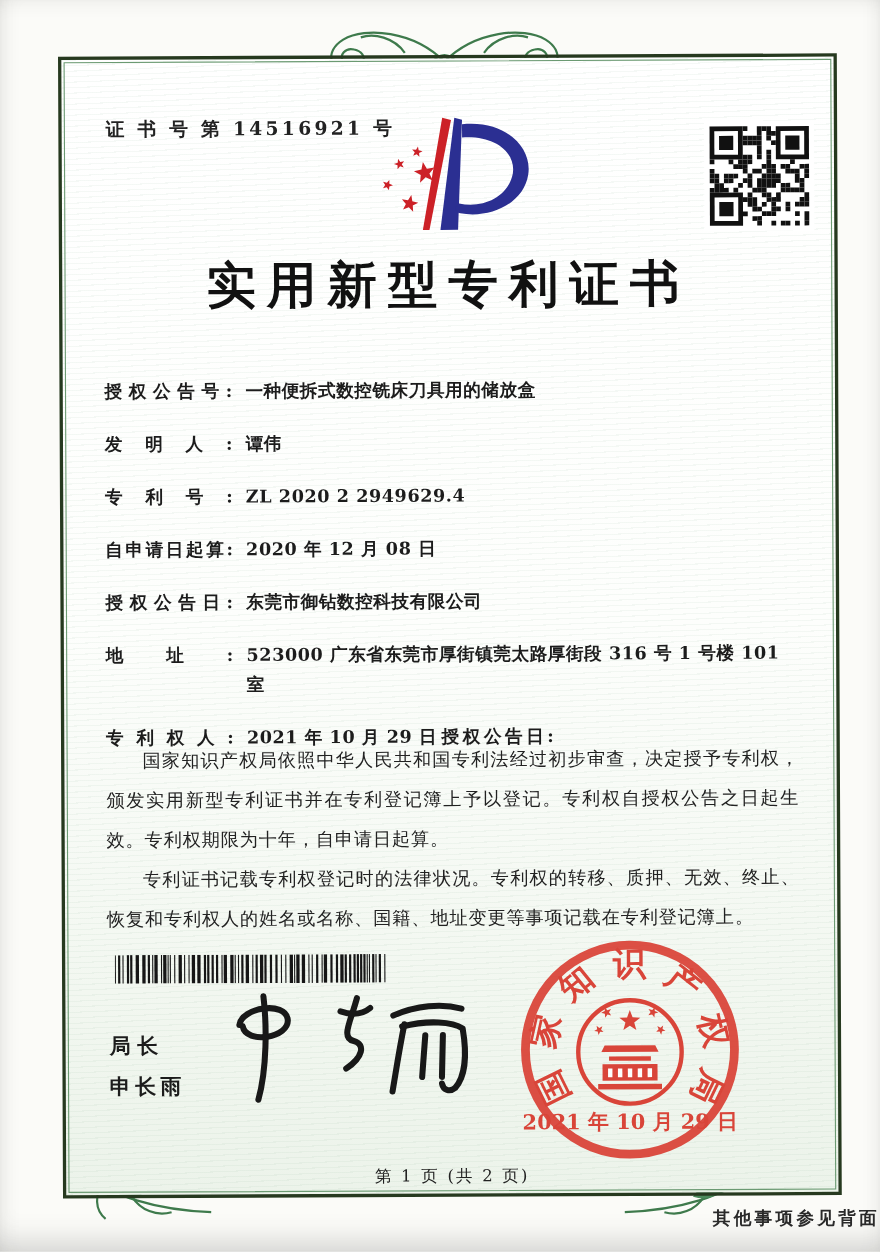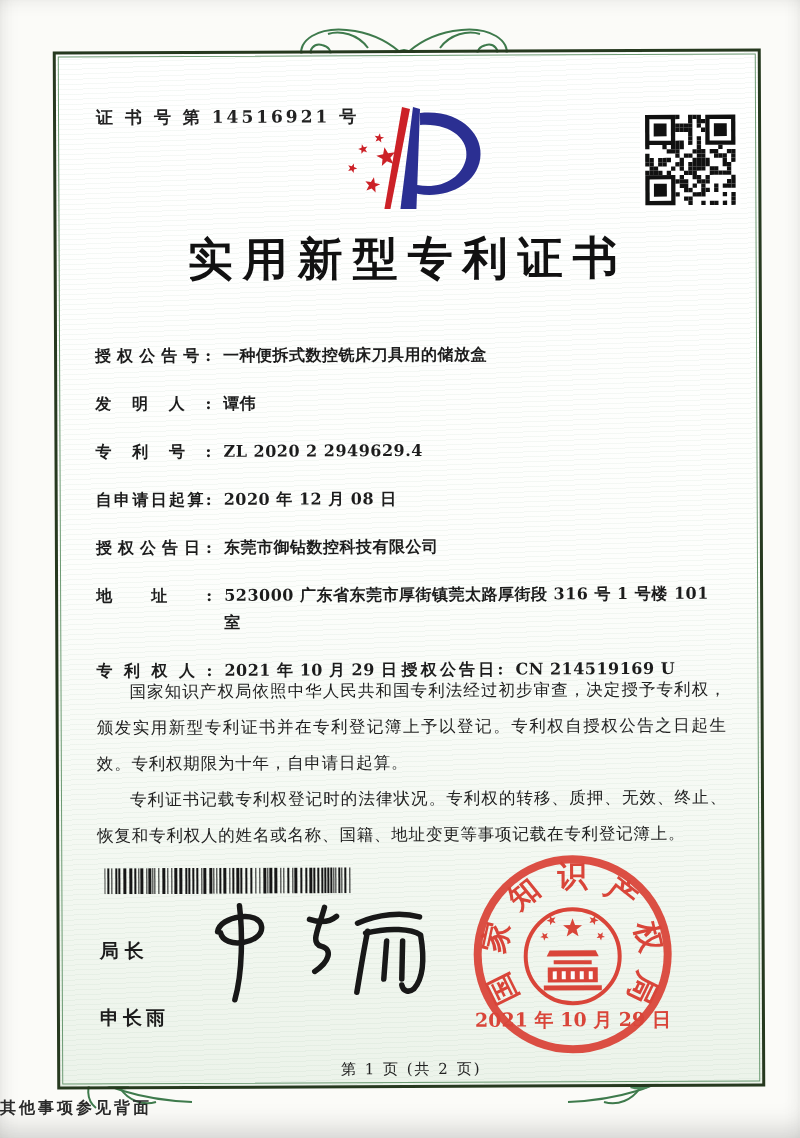--- a/index.html
+++ b/index.html
@@ -46,26 +46,26 @@
   .grant-pair1{flex:0 0 305px;display:flex;}
   .grant-pair2{display:flex;}
   .grant-pair2 .flabel{flex:0 0 102px;width:102px;}
   .paras{
     position:absolute;left:38px;right:34px;top:620px;
     font-size:16.5px;line-height:36px;letter-spacing:0.8px;text-align:justify;color:#222;
   }
   .paras p{margin:0;text-indent:2em;}
   .barcode{position:absolute;left:45px;top:814px;width:252px;height:26px;}
   .director-title{position:absolute;left:40px;top:884px;font-size:19px;font-weight:600;letter-spacing:6px;}
-  .director-name{position:absolute;left:40px;top:951px;font-size:19px;font-weight:600;letter-spacing:4px;}
+  .director-name{position:absolute;left:40px;top:921px;font-size:19px;font-weight:600;letter-spacing:4px;}
   .signature{position:absolute;left:128px;top:846px;width:258px;height:110px;}
   .seal{position:absolute;left:402px;top:798px;width:222px;height:214px;opacity:.93;}
   .page-no{position:absolute;left:0;right:0;bottom:6px;text-align:center;font-size:15px;letter-spacing:2px;color:#222;}
   .back-note{
-    position:absolute;left:0;right:0;top:1098px;text-align:left;
+    position:absolute;left:0;right:0;top:1098px;text-align:right;
     font-size:16px;font-weight:600;letter-spacing:3px;color:#2a2a2a;
   }
   .flourish{position:absolute;pointer-events:none;}
   .fl-top{left:248px;top:12px;width:312px;height:68px;}
   .fl-bl{left:24px;top:970px;width:178px;height:156px;}
   .fl-br{left:558px;top:974px;width:178px;height:150px;transform:scaleX(-1);}
 </style>
 </head>
 <body>
 
@@ -310,21 +310,20 @@
         <span class="flabel">地址:</span>
         <span class="fvalue">523000 广东省东莞市厚街镇莞太路厚街段 316 号 1 号楼 101 室</span>
       </div>
       <div class="frow">
         <span class="grant-pair1">
           <span class="flabel">专利权人:</span>
           <span class="fvalue">2021 年 10 月 29 日</span>
         </span>
         <span class="grant-pair2">
           <span class="flabel">授权公告日:</span>
-          <span class="fvalue">CN 214519169 U</span>
         </span>
       </div>
     </div>
 
     <div class="paras">
       <p>国家知识产权局依照中华人民共和国专利法经过初步审查，决定授予专利权，颁发实用新型专利证书并在专利登记簿上予以登记。专利权自授权公告之日起生效。专利权期限为十年，自申请日起算。</p>
       <p>专利证书记载专利权登记时的法律状况。专利权的转移、质押、无效、终止、恢复和专利权人的姓名或名称、国籍、地址变更等事项记载在专利登记簿上。</p>
     </div>
 
     <svg class="barcode" id="barcode-svg" viewBox="0 0 252 26" preserveAspectRatio="none">

